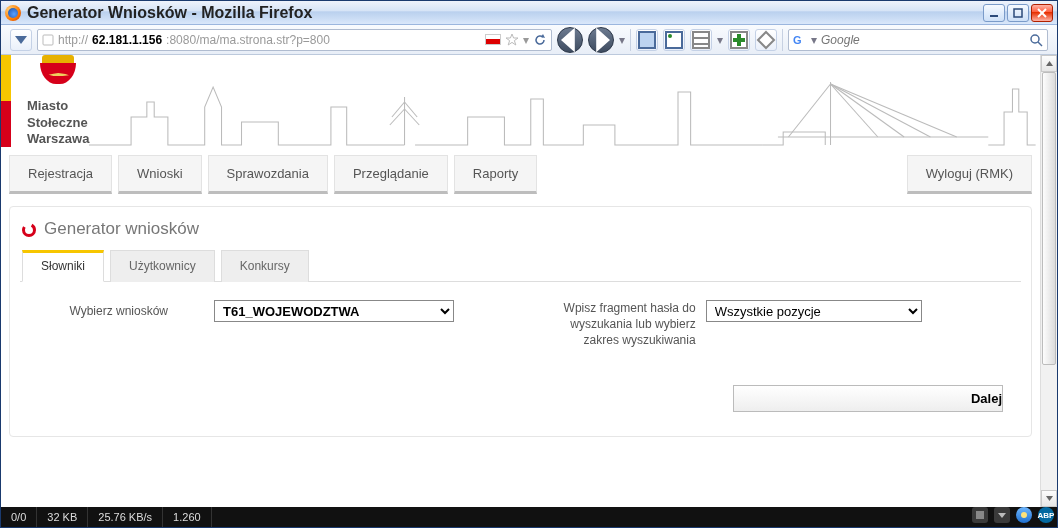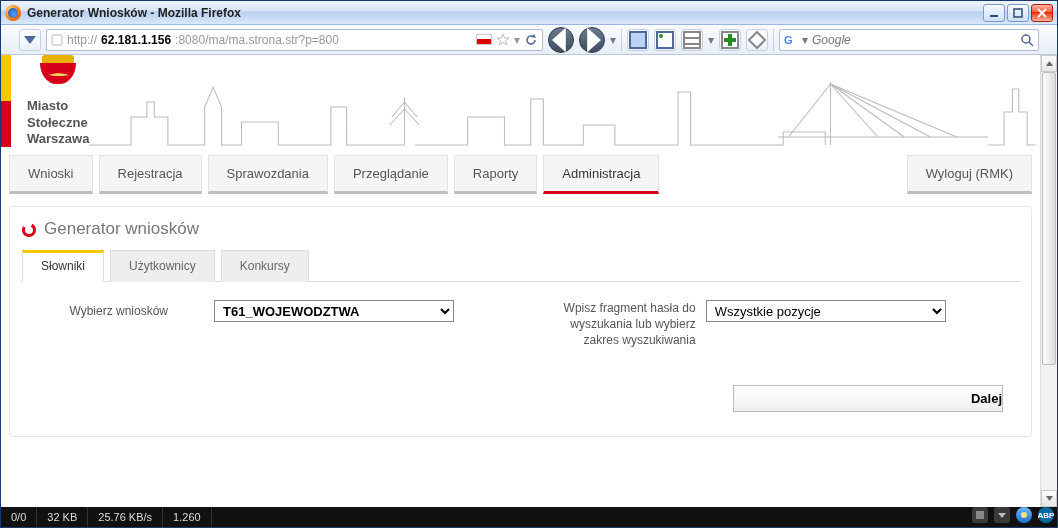--- a/index.html
+++ b/index.html
@@ -3,28 +3,28 @@
 <meta charset="utf-8">
 <style>
   * { box-sizing: border-box; margin: 0; padding: 0; }
   body { font-family: "Segoe UI", Tahoma, Arial, sans-serif; font-size: 12px; background: #fff; overflow: hidden; }
 
   
   .window { width: 1058px; height: 528px; display: flex; flex-direction: column; border: 1px solid #1a3a6e; }
   .titlebar { height: 24px; background: linear-gradient(#eef3fb,#d5e3f6 45%,#b9d0ee 46%,#d9e7fa); display: flex; align-items: center; padding: 0 4px; border-bottom: 1px solid #9bb6de; }
   .titlebar .ff-icon { width: 16px; height: 16px; background: radial-gradient(circle at 30% 30%, #ffd27a, #ff7a00 60%, #cc3a00); border-radius: 50%; margin-right: 6px; position: relative; }
   .titlebar .ff-icon::after { content:""; position:absolute; inset:3px; border-radius:50%; background: radial-gradient(circle at 60% 60%, #5aa0ff, #1a4aa0); }
-  .titlebar .title { font-weight: bold; color: #222; flex: 1; font-size: 12px; }
+  .titlebar .title { font-weight: bold; color: #222; flex: 1; font-size: 16px; }
   .win-btns { display: flex; gap: 2px; }
   .win-btn { width: 22px; height: 18px; border: 1px solid #7a9bc9; background: linear-gradient(#f6faff,#cde0f7); border-radius: 3px; display:flex; align-items:center; justify-content:center; cursor:pointer; }
   .win-btn.close { background: linear-gradient(#ffb3a6,#ff5a3a 45%,#e62e00 46%,#ffb3a6); border-color:#b02000; }
   .win-btn svg { width:10px; height:10px; }
 
   
-  .toolbar { height: 30px; background: linear-gradient(#f9fbfe,#e8eef7); border-bottom: 1px solid #bcc9dc; display:flex; align-items:center; padding: 0 18px; gap:5px; }
+  .toolbar { height: 30px; background: linear-gradient(#f9fbfe,#e8eef7); border-bottom: 1px solid #bcc9dc; display:flex; align-items:center; padding: 0 9px; gap:5px; }
   .tbtn { width: 22px; height: 22px; border:1px solid #c4d1e6; border-radius:3px; background:linear-gradient(#fff,#eaf0fa); display:flex; align-items:center; justify-content:center; cursor:pointer; }
   .tbtn.round { border-radius: 50%; width:26px; height:26px; }
   .tbtn.dark { background: linear-gradient(#6d7b90,#3e4c60); border-color:#2b3648; }
   .tbtn.dark svg { fill:#fff; stroke:#fff; }
   .addr { flex: 1; height: 22px; background:#fff; border:1px solid #b0bcd0; border-radius:2px; display:flex; align-items:center; padding:0 4px; gap:4px; }
   .addr .ghost { color:#999; }
   .addr .urlhost { color:#000; font-weight:bold; }
   .flag { width:16px; height:11px; display:inline-block; position:relative; }
   .flag.pl { background:linear-gradient(#fff 50%, #d00 50%); border:1px solid #ccc; }
   .search { width: 260px; height:22px; background:#fff; border:1px solid #b0bcd0; border-radius:2px; display:flex; align-items:center; padding:0 4px; gap:4px; }
@@ -72,21 +72,21 @@
   .tab { padding:8px 18px; background:#eee; border:1px solid #ddd; border-bottom:0; color:#666; font-size:12px; cursor:pointer; position:relative; top:1px; }
   .tab.active { background:#fff; color:#333; border-top:3px solid #f7c600; padding-top:6px; border-bottom:1px solid #fff; }
 
   
   .form { padding:18px 8px 8px 8px; display:flex; gap:30px; align-items:flex-start; }
   .form-left { display:flex; align-items:center; gap:10px; width:49%; }
   .form-right { display:flex; align-items:flex-start; gap:10px; flex:1; }
   .lbl { color:#555; font-size:12px; text-align:right; }
   select { font-size:13px; padding:2px 4px; border:1px solid #888; background:#fff; height:22px; }
   .sel1 { width:240px; font-weight:bold;margin-left:36px; }
-  .sel2 { width:240px; }
+  .sel2 { width:216px; }
   .multiline-lbl { width:155px; text-align:right; line-height:1.35; }
 
   .next-row { display:flex; justify-content:flex-end; padding: 28px 18px 8px 8px; }
   .next-btn { width:270px; padding:5px 0; text-align:right; border:1px solid #bbb; background:linear-gradient(#fff,#eee); font-weight:bold; font-size:13px; cursor:pointer; }
 
   
   .statusbar { height:20px; background:#111; color:#ddd; display:flex; align-items:stretch; font-size:11px; }
   .stat { padding:0 10px; display:flex; align-items:center; border-right:1px solid #333; }
   .statusbar .spacer { flex:1; }
   .sicon { width:16px; height:16px; margin:0 3px; display:inline-flex; align-items:center; justify-content:center; border-radius:3px; }
@@ -247,26 +247,25 @@
               <line x1="0" y1="7" x2="45" y2="60"></line>
               <line x1="0" y1="7" x2="-40" y2="60"></line>
               <line x1="-50" y1="60" x2="150" y2="60"></line>
             </g>
             <path class="stl" d="M855 68 L870 68 L870 35 L878 35 L878 12 L884 12 L884 35 L892 35 L892 68 L900 68"></path>
           </svg>
         </div>
       </div>
 
       <div class="mainnav">
+        <div class="navbtn">Rejestracja</div>
         <div class="navbtn">Wnioski</div>
-        <div class="navbtn">Rejestracja</div>
         <div class="navbtn">Sprawozdania</div>
         <div class="navbtn">Przeglądanie</div>
         <div class="navbtn">Raporty</div>
-        <div class="navbtn active">Administracja</div>
         <div class="spacer"></div>
         <div class="navbtn logout">Wyloguj (RMK)</div>
       </div>
 
       <div class="panel">
         <div class="panel-title">
           <span class="bullet">
             <svg viewBox="0 0 14 14">
                 <circle cx="7" cy="7" r="5.5" fill="none" stroke="#d6001a" stroke-width="3" stroke-dasharray="20 8"></circle>
               </svg>

